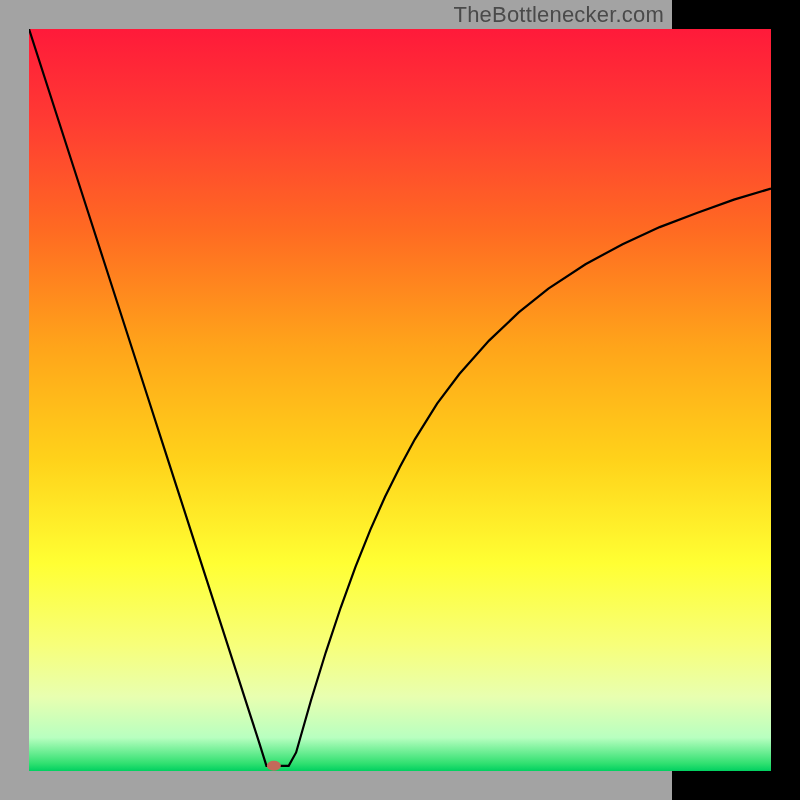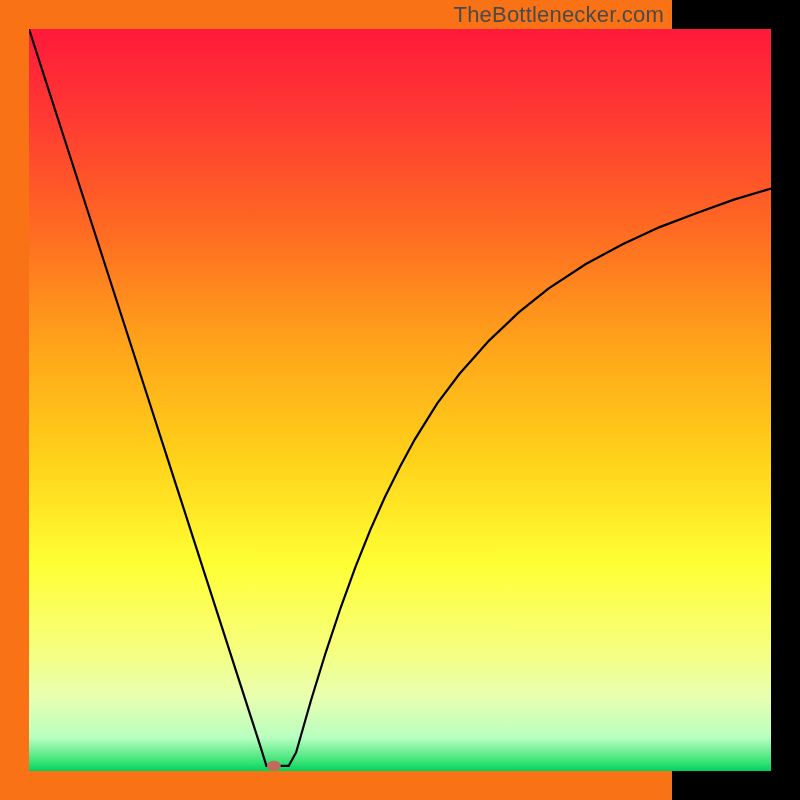--- a/index.html
+++ b/index.html
@@ -8,21 +8,21 @@
     width: 800px;
     height: 800px;
     background: #000;
     font-family: Arial, Helvetica, sans-serif;
     overflow: hidden;
   }
   .frame {
     position: relative;
     width: 672px;
     height: 800px;
-    background: #f97316;
+    background: #a3a3a3;
   }
   .watermark {
     position: absolute;
     top: 2px;
     right: 8px;
     color: #4a4a4a;
     font-size: 22px;
     font-weight: 400;
     letter-spacing: 0.2px;
     z-index: 10;

